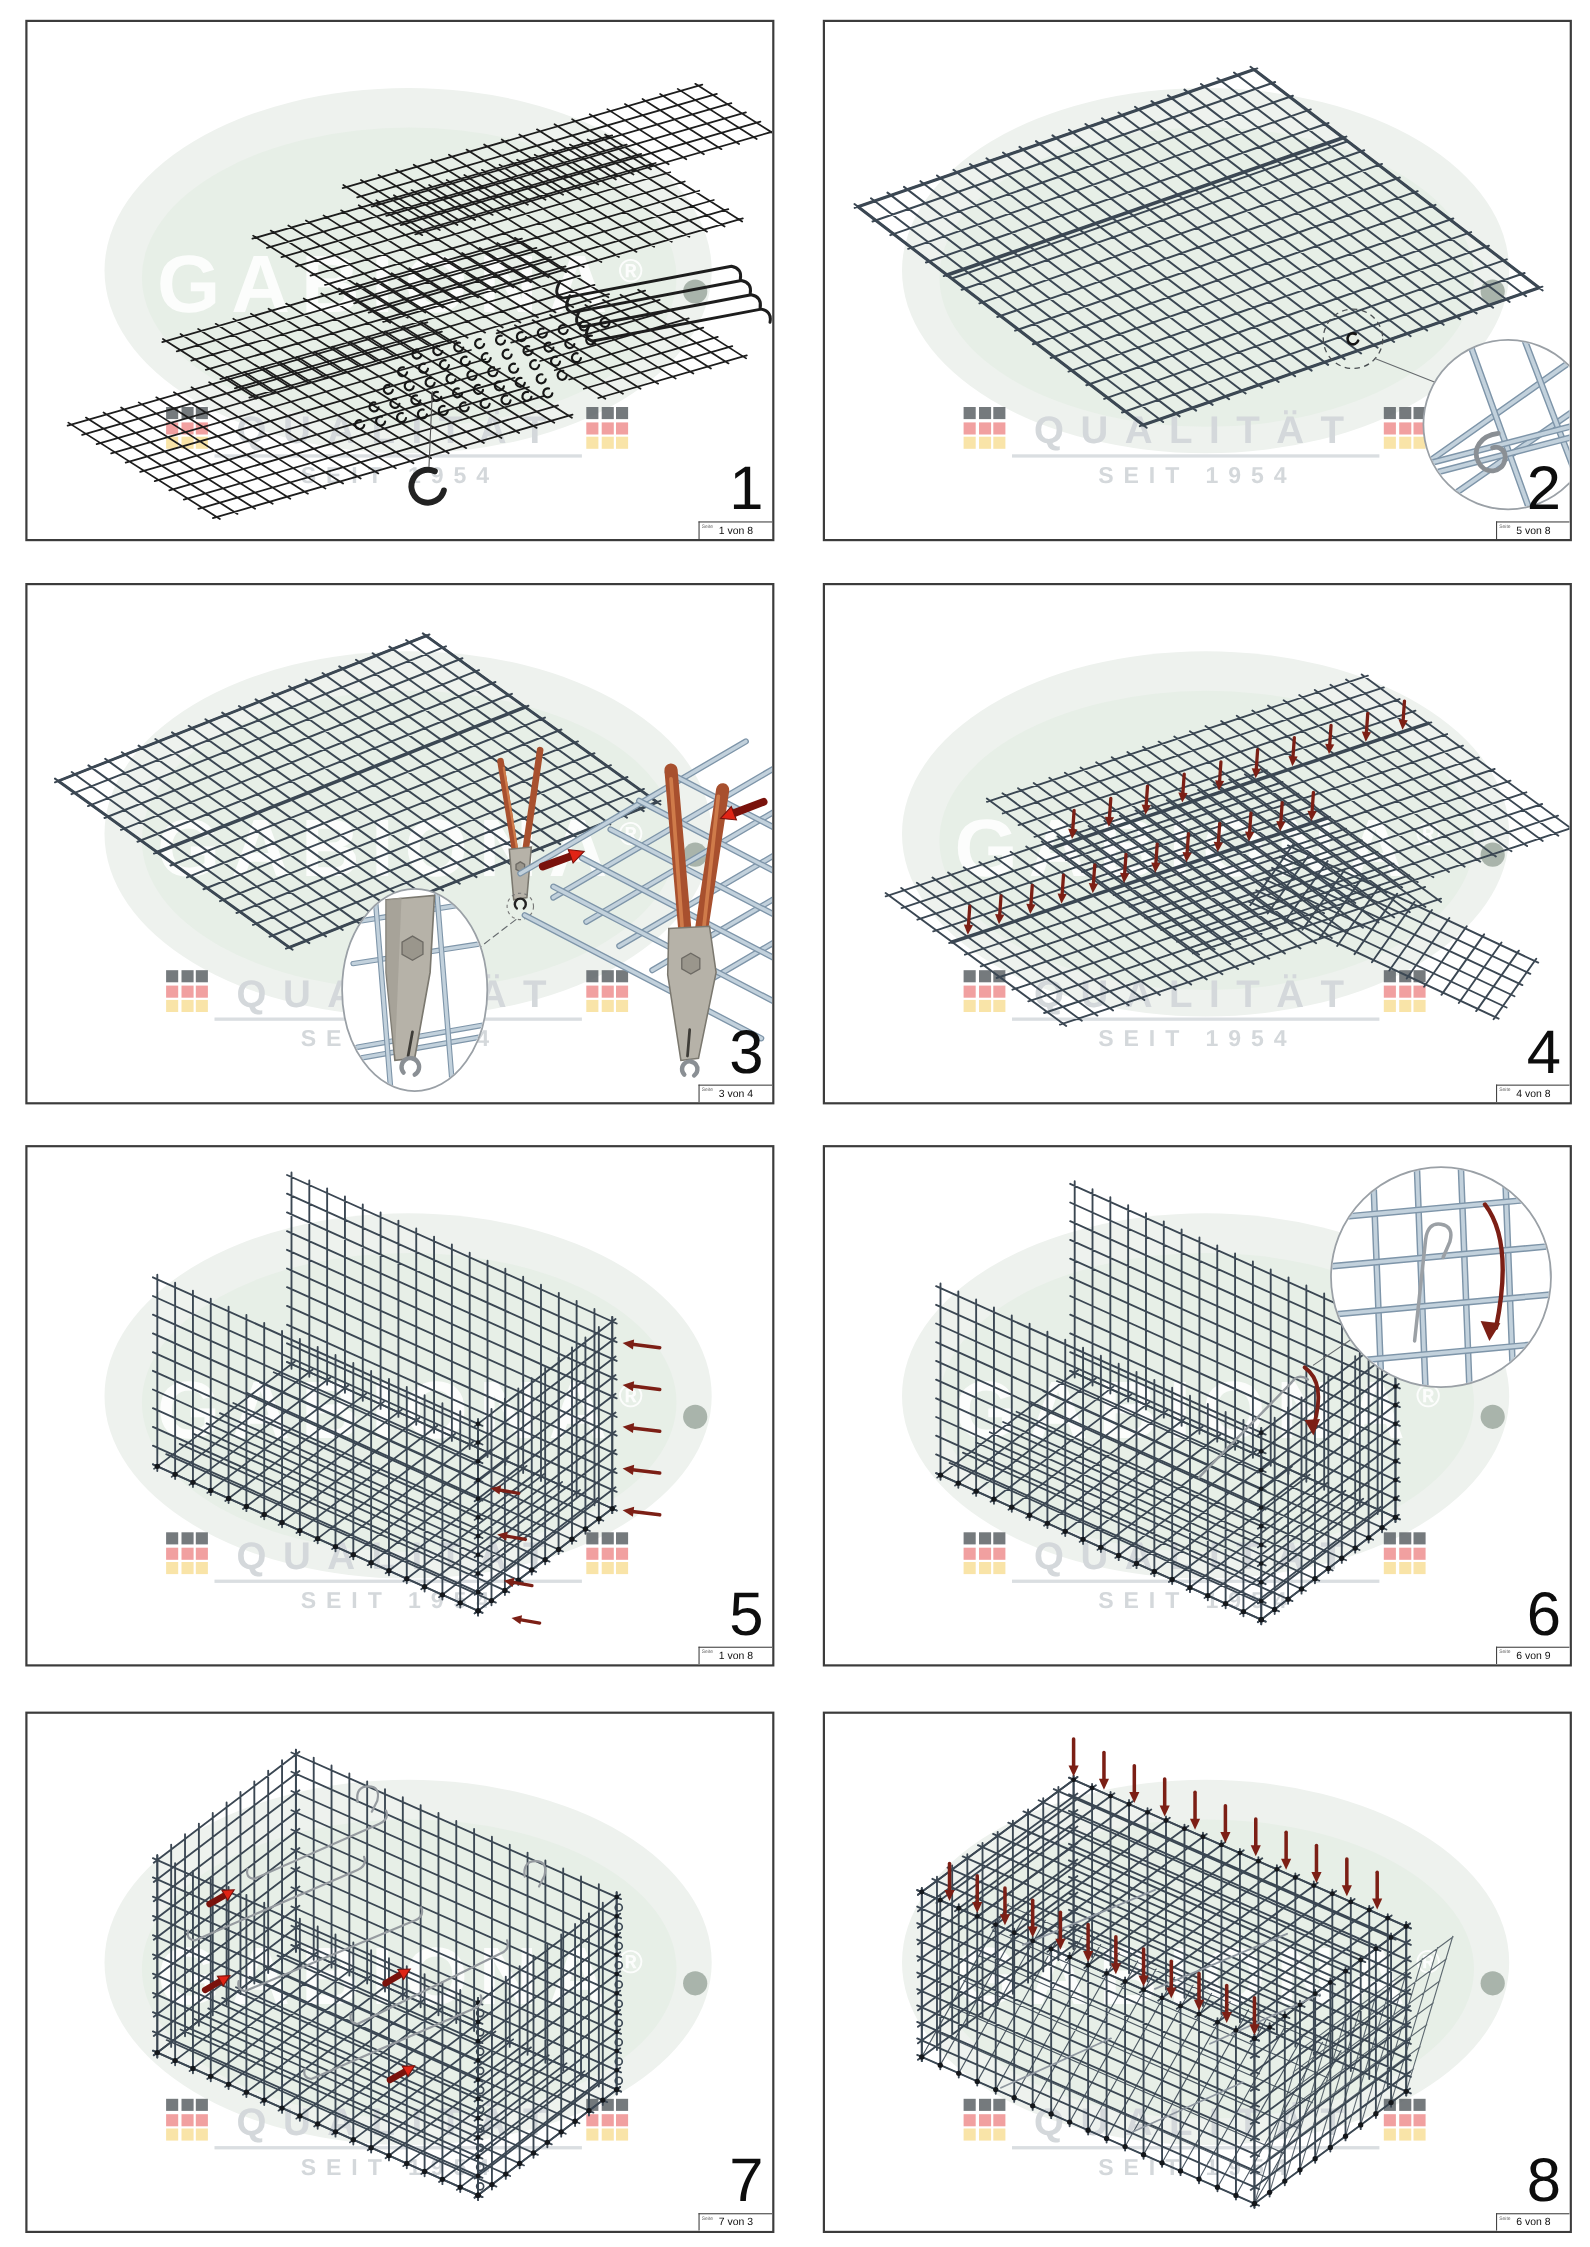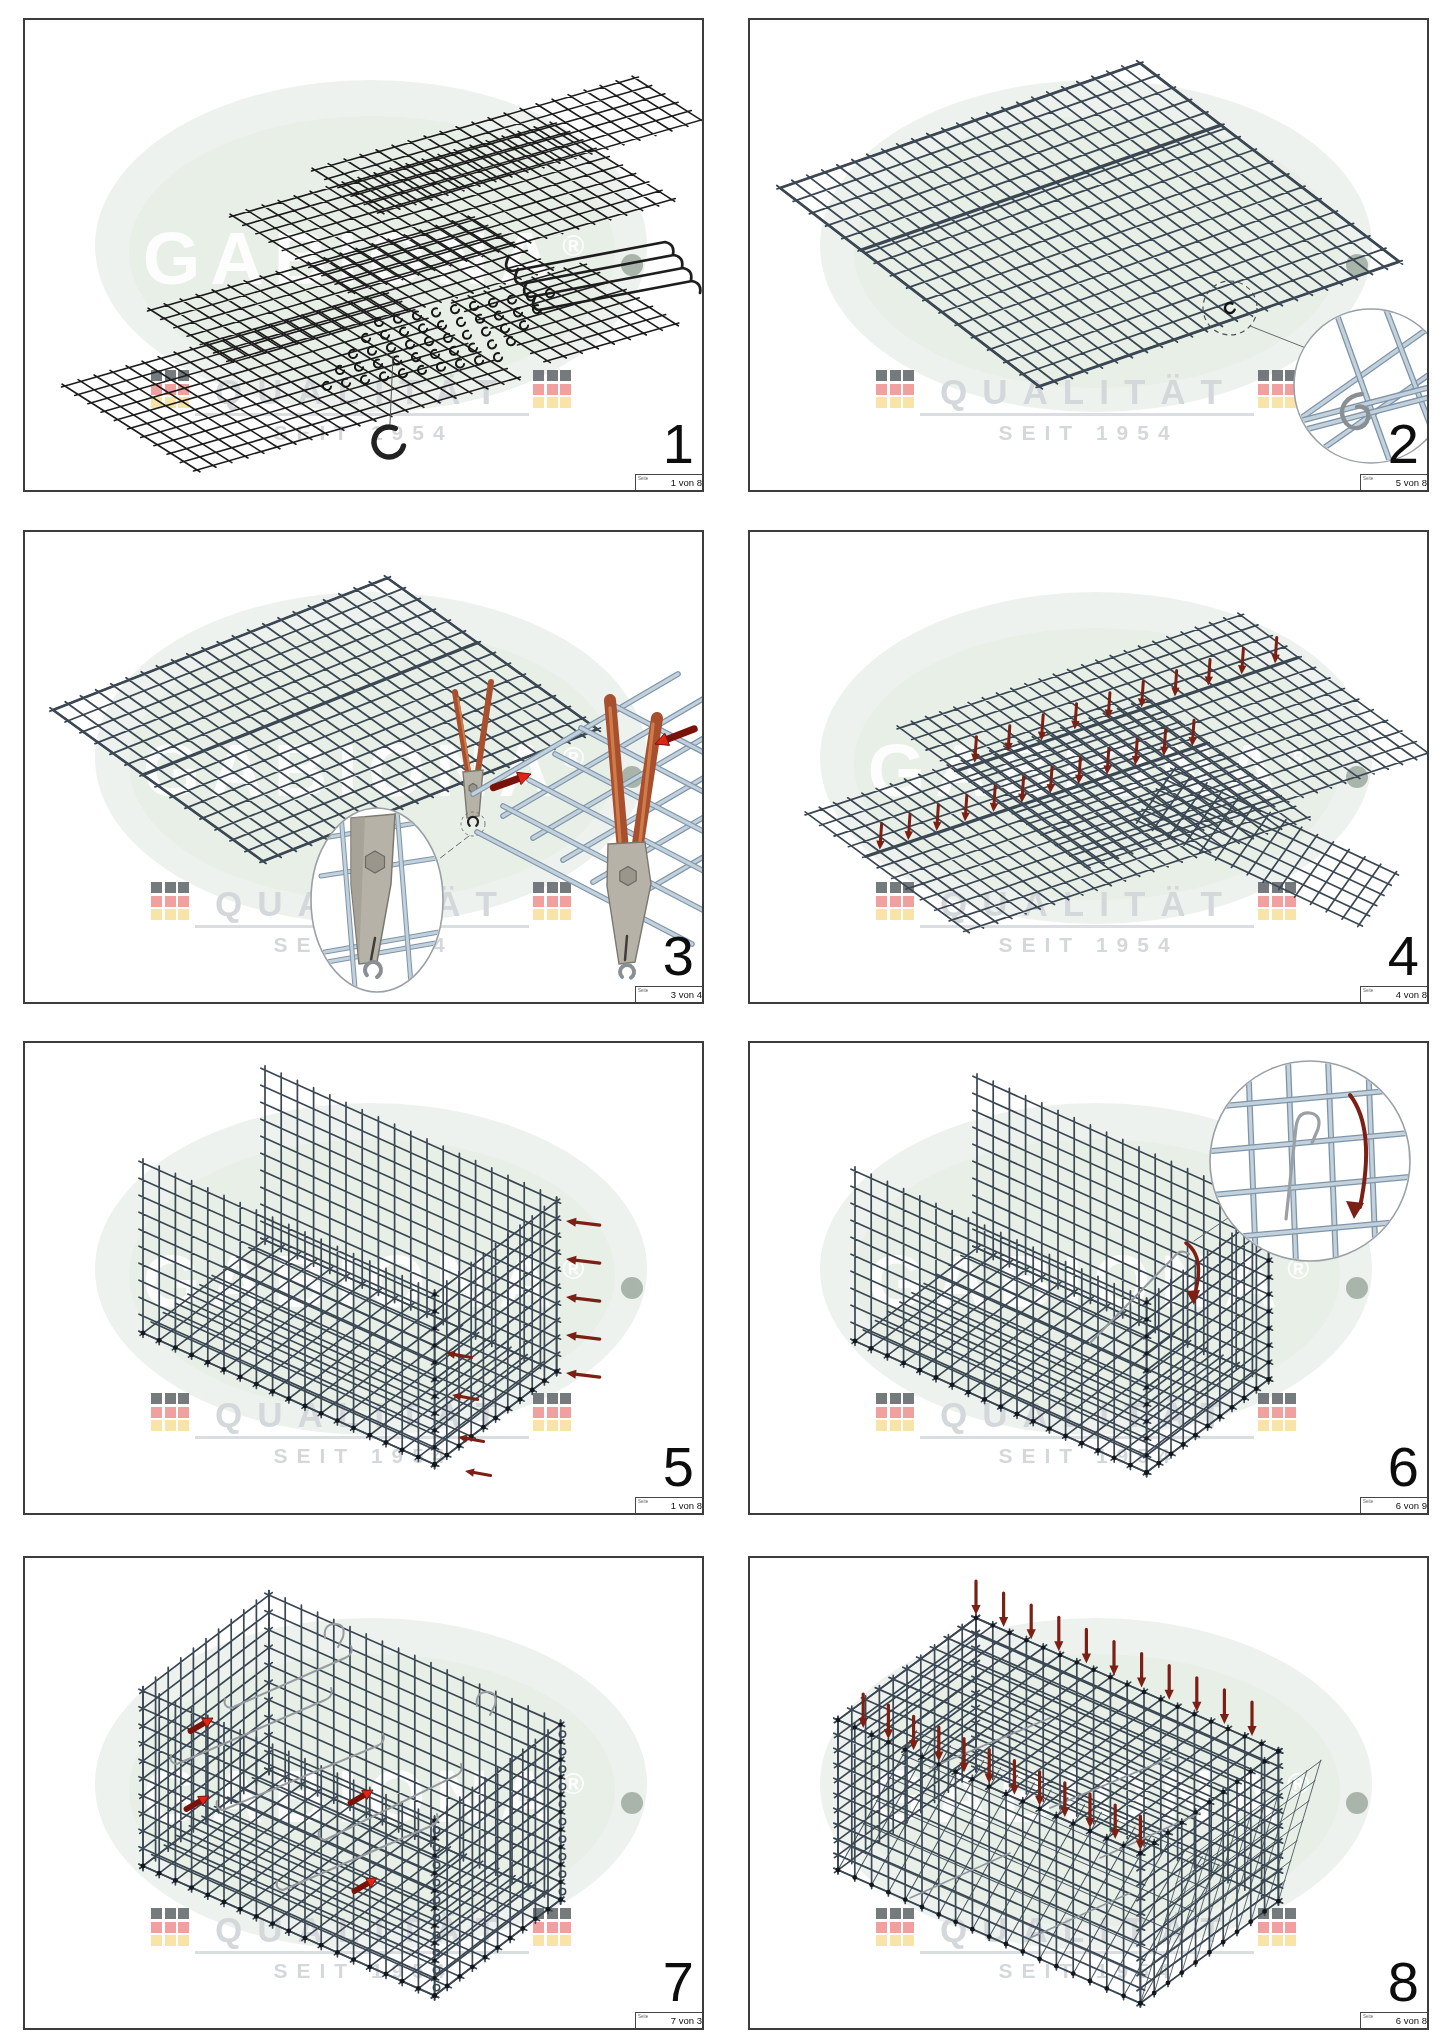--- a/index.html
+++ b/index.html
@@ -18,21 +18,21 @@
   .flag-r{left:508px;}
   .wm-rule{position:absolute;left:170px;top:393px;width:334px;height:2.5px;background:#dadee1;}
   .wm-q{position:absolute;left:0;width:677px;top:352px;text-align:center;font-size:35px;font-weight:bold;letter-spacing:15px;color:var(--watermark_text,#d4d8db);white-space:nowrap;}
   .wm-s{position:absolute;left:0;width:677px;top:401px;text-align:center;font-size:21px;font-weight:bold;letter-spacing:9px;color:var(--watermark_text,#d4d8db);white-space:nowrap;}
   
   .scene{position:absolute;inset:0;width:677px;height:470px;z-index:2;}
   
   .num{position:absolute;right:8px;bottom:18px;z-index:3;font-size:56px;line-height:1;color:#0d0d0d;font-weight:400;}
   .pagebox{position:absolute;right:0;bottom:0;z-index:3;width:66px;height:15px;background:#fff;border-top:1px solid #454545;border-left:1px solid #454545;}
   .pb-pre{position:absolute;top:1px;left:2px;font-size:4.5px;color:#666;}
-  .pb-lab{display:block;text-align:right;font-size:9.5px;line-height:15px;color:#111;}
+  .pb-lab{display:block;text-align:center;font-size:9.5px;line-height:15px;color:#111;}
 </style>
 </head>
 <body>
 
 <div class="page">
 
   <section class="panel" style="left:23px;top:18px">
     <div class="wm">
       <div class="wm-e1"></div>
       <div class="wm-e2"></div>

